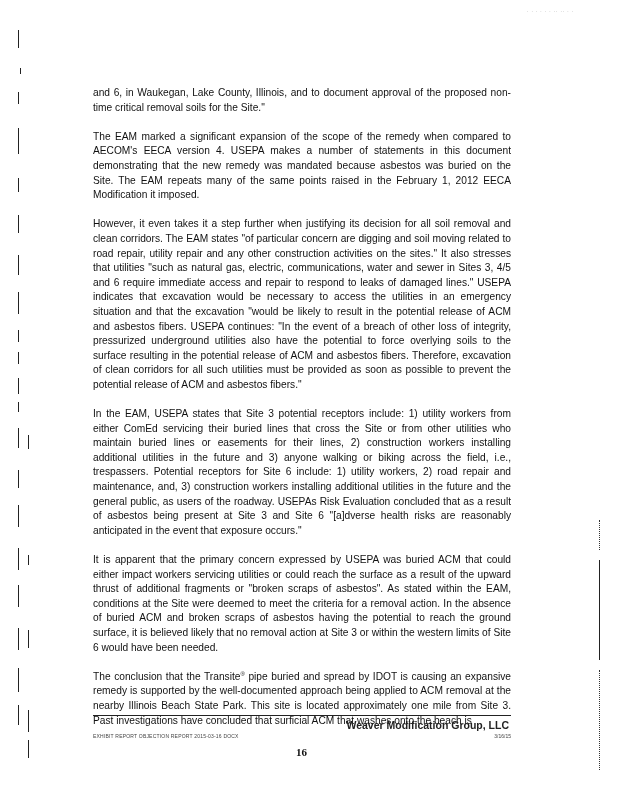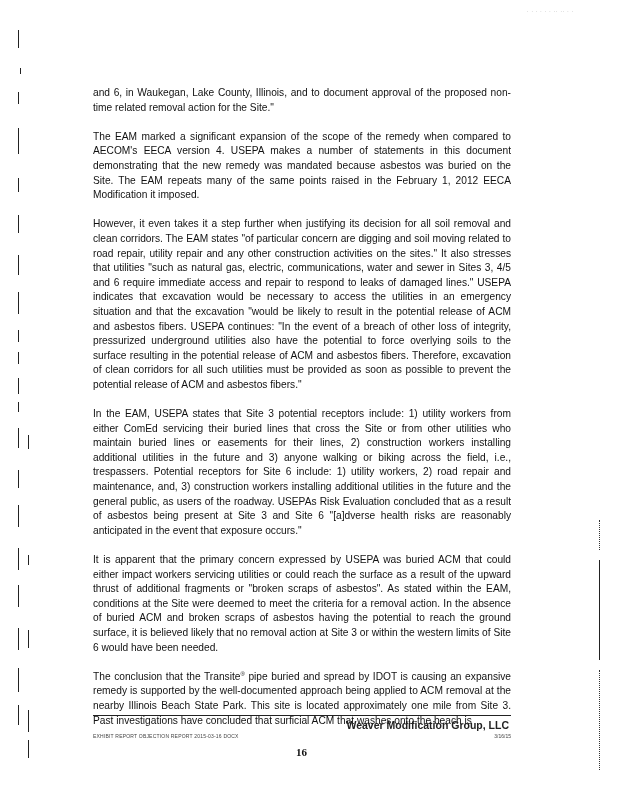--- a/index.html
+++ b/index.html
@@ -57,21 +57,21 @@
     <span style="left:14px;top:710px;height:18px;"></span>
   </div>
 
   <div class="scan-right">
     <div class="dots" style="top:0px;height:30px;"></div>
     <div class="solid"></div>
     <div class="dots" style="top:150px;height:100px;"></div>
   </div>
 
   <div class="body-text">
-    <p>and 6, in Waukegan, Lake County, Illinois, and to document approval of the proposed non-time related removal action for the Site."</p>
+    <p>and 6, in Waukegan, Lake County, Illinois, and to document approval of the proposed non-time critical removal soils for the Site."</p>
     <p>The EAM marked a significant expansion of the scope of the remedy when compared to AECOM's EECA version 4.  USEPA makes a number of statements in this document demonstrating that the new remedy was mandated because asbestos was buried on the Site.  The EAM repeats many of the same points raised in the February 1, 2012 EECA Modification it imposed.</p>
     <p>However, it even takes it a step further when justifying its decision for all soil removal and clean corridors.  The EAM states "of particular concern are digging and soil moving related to road repair, utility repair and any other construction activities on the sites."  It also stresses that utilities "such as natural gas, electric, communications, water and sewer in Sites 3, 4/5 and 6 require immediate access and repair to respond to leaks of damaged lines."  USEPA indicates that excavation would be necessary to access the utilities in an emergency situation and that the excavation "would be likely to result in the potential release of ACM and asbestos fibers.  USEPA continues: "In the event of a breach of other loss of integrity, pressurized underground utilities also have the potential to force overlying soils to the surface resulting in the potential release of ACM and asbestos fibers.  Therefore, excavation of clean corridors for all such utilities must be provided as soon as possible to prevent the potential release of ACM and asbestos fibers."</p>
     <p>In the EAM, USEPA states that Site 3 potential receptors include: 1) utility workers from either ComEd servicing their buried lines that cross the Site or from other utilities who maintain buried lines or easements for their lines, 2) construction workers installing additional utilities in the future and 3) anyone walking or biking across the field, i.e., trespassers.  Potential receptors for Site 6 include: 1) utility workers, 2) road repair and maintenance, and, 3) construction workers installing additional utilities in the future and the general public, as users of the roadway.  USEPAs Risk Evaluation concluded that as a result of asbestos being present at Site 3 and Site 6 "[a]dverse health risks are reasonably anticipated in the event that exposure occurs."</p>
     <p>It is apparent that the primary concern expressed by USEPA was buried ACM that could either impact workers servicing utilities or could reach the surface as a result of the upward thrust of additional fragments or "broken scraps of asbestos".  As stated within the EAM, conditions at the Site were deemed to meet the criteria for a removal action.  In the absence of buried ACM and broken scraps of asbestos having the potential to reach the ground surface, it is believed likely that no removal action at Site 3 or within the western limits of Site 6 would have been needed.</p>
     <p><span>The conclusion that the Transite</span><sup>®</sup><span> pipe buried and spread by IDOT is causing an expansive remedy is supported by the well-documented approach being applied to ACM removal at the nearby Illinois Beach State Park.  This site is located approximately one mile from Site 3.  Past investigations have concluded that surficial ACM that washes onto the beach is</span></p>
   </div>
 
   <div class="footer-rule"></div>
   <div class="footer-company">Weaver Modification Group, LLC</div>
   <div class="footer-path">EXHIBIT REPORT OBJECTION REPORT 2015-03-16 DOCX</div>

